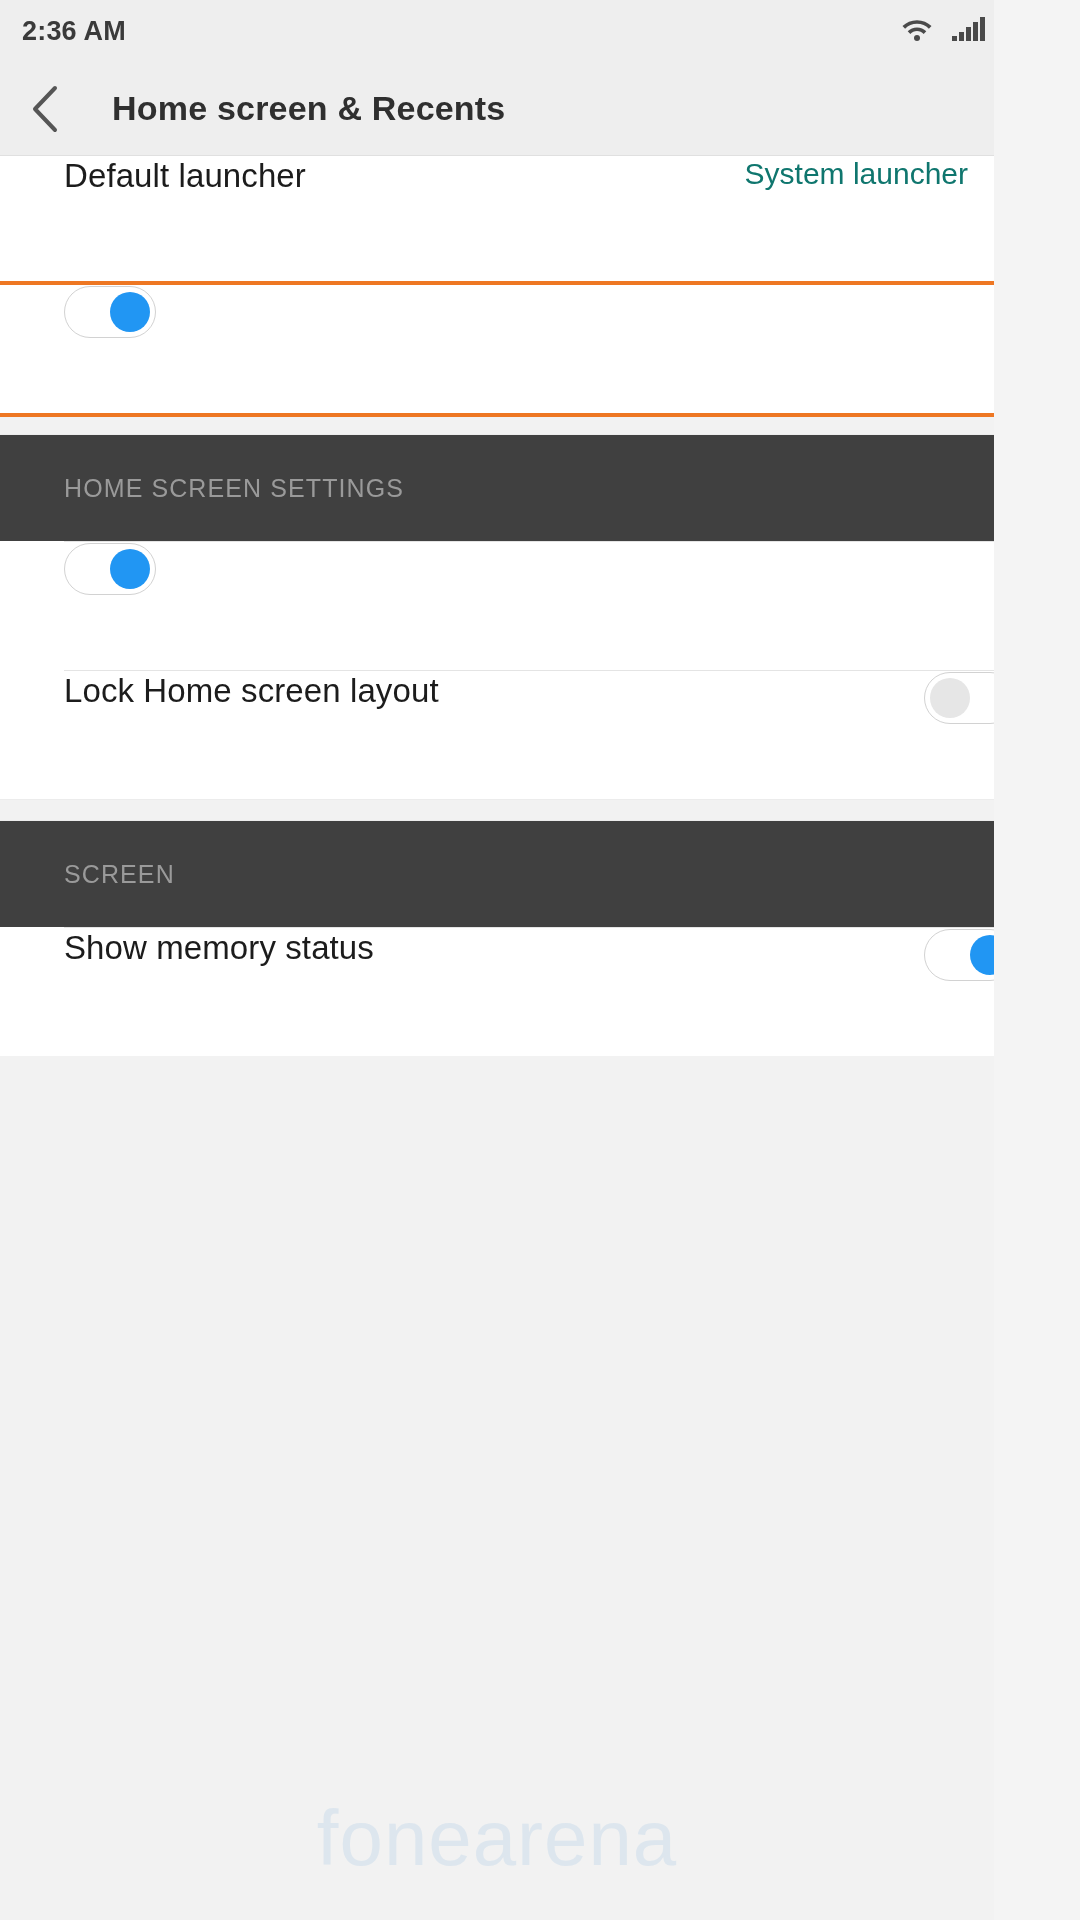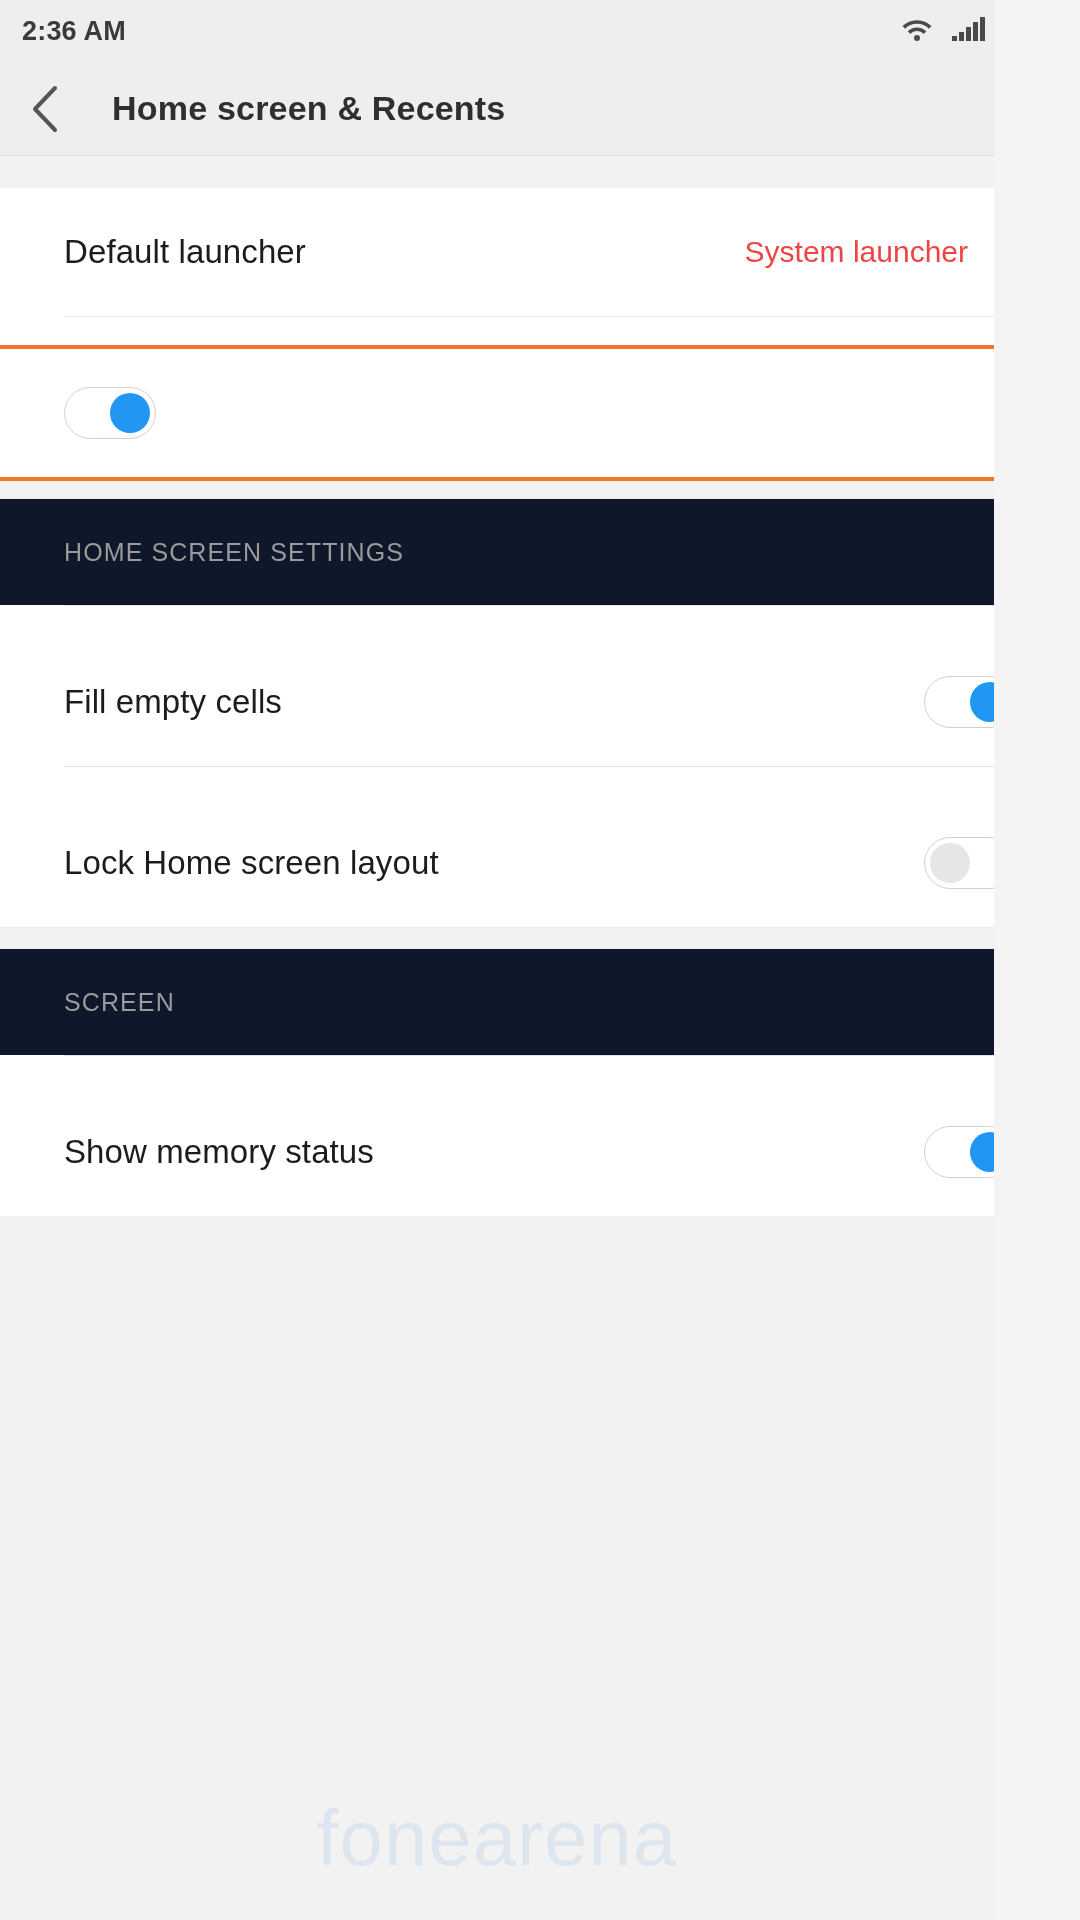--- a/index.html
+++ b/index.html
@@ -31,33 +31,33 @@
   .back-btn svg { display:block; }
   .appbar-title { font-size:34px; font-weight:bold; color:#2f2f2f; letter-spacing:.2px; margin-left:22px; }
 
   
   .content { position:absolute; top:156px; left:0; width:1080px; bottom:0; background:#f2f2f2; }
 
   .card { background:#ffffff; width:100%; }
   .gap { height:22px; background:#f2f2f2; border-top:1px solid #ececec; border-bottom:1px solid #ececec;}
 
   .row {
-    position:relative; height:128px; display:flex; align-items:center;
-    padding:16px 64px; background:#ffffff;margin-top:32px;
+    position:relative; height:128px; display:flex; 
+    padding:1px 64px; background:#ffffff;
   }
   .row .label { font-size:33px; color:#1c1c1c; flex:1; letter-spacing:.1px; }
-  .row .value { font-size:30px; color:#ef4444; margin-right:26px; }
+  .row .value { font-size:30px; color:#0f766e; margin-right:26px; }
   .divider { height:1px; background:#e4e4e4; margin:0 64px; }
 
   .chev-right { display:block; }
 
   
   .section-head {
     height:106px; display:flex; align-items:center; padding:0 64px;
-    background:#0f172a;
+    background:#404040;
   }
   .section-head span {
     font-size:25px; color:#9a9a9a; letter-spacing:1.1px;
   }
 
   
   .toggle {
     width:92px; height:52px; border-radius:26px; position:relative;
     border:1px solid #d2d2d2; background:#ffffff; flex:0 0 auto;
   }
@@ -161,21 +161,20 @@
     <div class="gap"></div>
 
     <div class="card">
 
       <div class="section-head">
         <span>HOME SCREEN SETTINGS</span>
       </div>
       <div class="divider"></div>
 
       <div class="row">
-        <div class="label">Fill empty cells</div>
         <div class="toggle on">
           <div class="knob"></div>
         </div>
       </div>
 
       <div class="divider"></div>
 
       <div class="row">
         <div class="label">Lock Home screen layout</div>
         <div class="toggle off">

